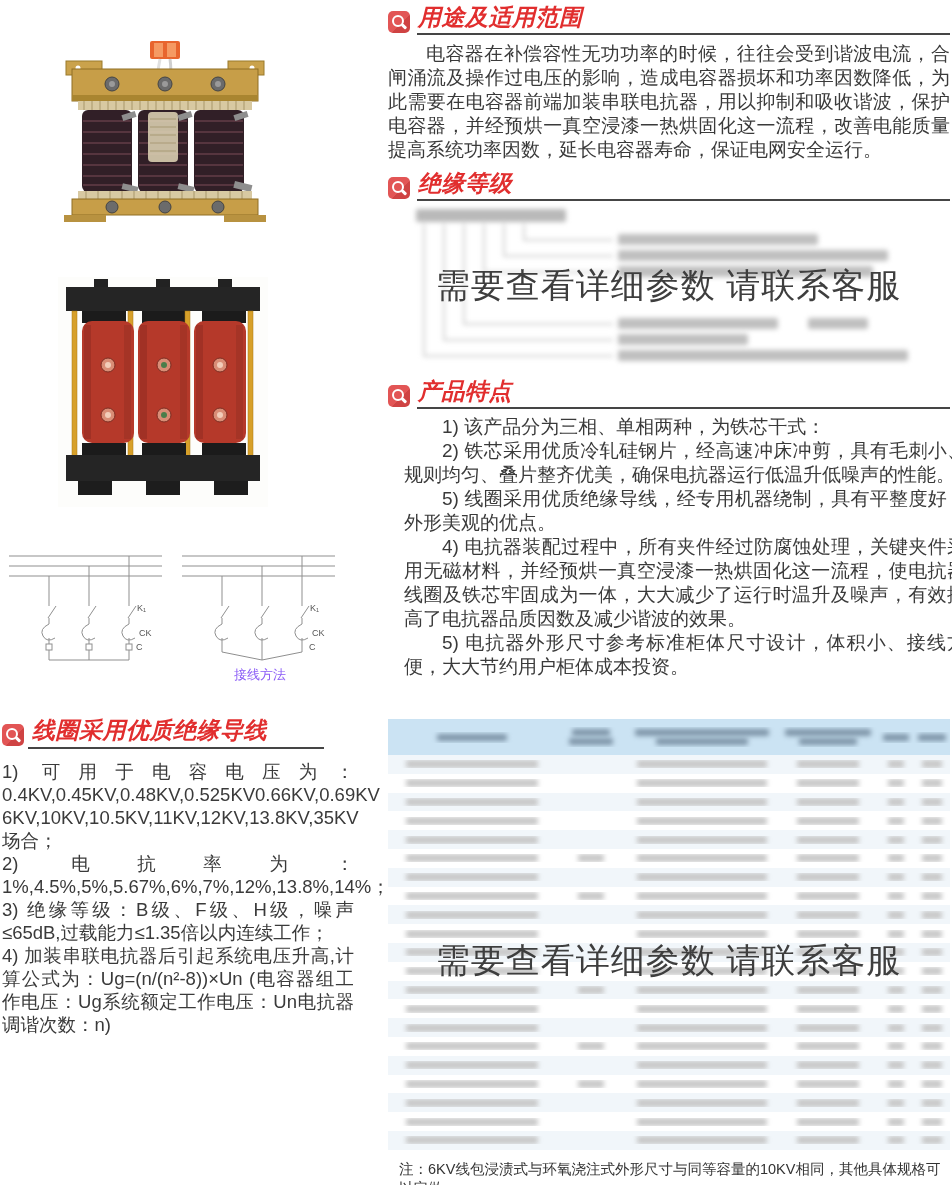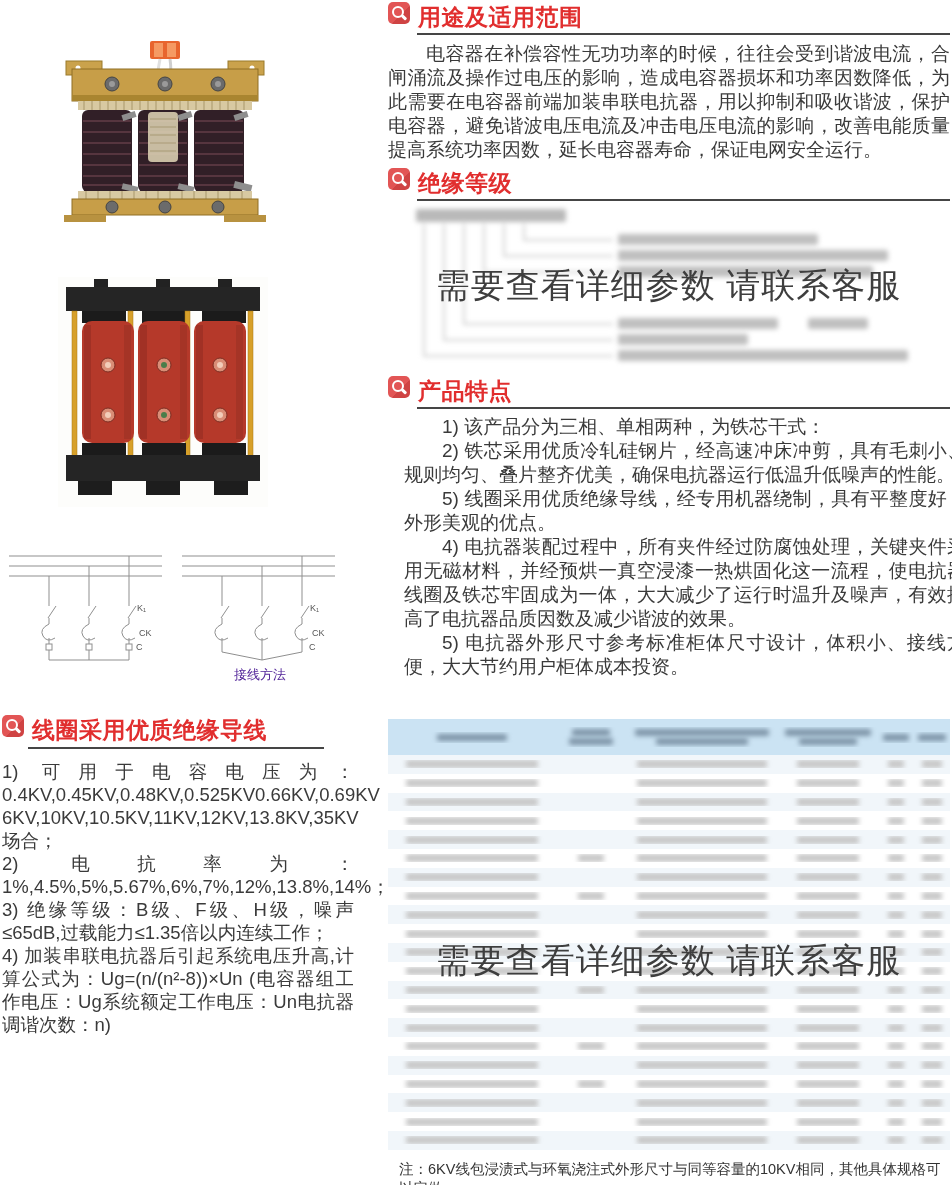--- a/index.html
+++ b/index.html
@@ -1,20 +1,20 @@
 <!DOCTYPE html>
 <html><head>
 <meta charset="utf-8">
 <style>
   html,body{margin:0;padding:0;background:#fff;}
   #page{position:relative;width:952px;height:1185px;background:#fff;overflow:hidden;
         font-family:"Liberation Sans","DejaVu Sans",sans-serif;color:#3a3a3a;}
   .abs{position:absolute;}
   
-  .sec-title-row{display:flex;align-items:flex-start;gap:8px;}
+  .sec-title-row{display:flex;align-items:flex-end;gap:8px;font-style:italic;}
   .sec-icon{width:22px;height:22px;border-radius:5px;flex:none;position:relative;
             background:linear-gradient(135deg,#e25555 58%,#cf4343 58%);}
   .sec-icon::before{content:"";position:absolute;left:4px;top:4px;width:8px;height:8px;
             border:2px solid #fff;border-radius:50%;}
   .sec-icon::after{content:"";position:absolute;left:13px;top:14px;width:6px;height:3px;
             background:#fff;transform:rotate(45deg);border-radius:1px;}
   .sec-title{font-size:23px;font-weight:bold;color:#e12e2e;white-space:nowrap;letter-spacing:.5px;}
   .divider{border-top:2px solid #454545;height:0;}
   
   .para{font-size:19px;line-height:24px;text-align:justify;color:#3a3a3a;margin:0;}
@@ -29,21 +29,21 @@
            color:#3e3e3e;letter-spacing:1px;z-index:6;white-space:nowrap;}
   
   .ptable{position:absolute;left:3px;top:719px;width:562px;}
   .thead{display:grid;grid-template-columns:168px 70px 152px 100px 36px 36px;background:#cbe3f3;
          height:36px;align-items:center;}
   .trow{display:grid;grid-template-columns:168px 70px 152px 100px 36px 36px;height:18.8px;
         align-items:center;}
   .trow:nth-child(odd){background:#f1f6fa;}
   .tcell{overflow:hidden;}
   .note{font-size:14.5px;color:#333;}
-  .wire-caption{font-size:13px;color:#4c1d95;text-align:center;}
+  .wire-caption{font-size:13px;color:#8b5cf6;text-align:center;}
   svg text{font-family:"Liberation Sans","DejaVu Sans",sans-serif;}
 </style>
 </head>
 <body>
 
 <div id="page">
 
   <div class="abs" style="left:0;top:0;width:385px;height:1185px;">
 
     <svg class="abs" style="left:62px;top:33px;" width="206" height="190" viewBox="0 0 206 190">
@@ -206,21 +206,21 @@
     </div>
   </div>
 
   <div class="abs" style="left:385px;top:0;width:567px;height:1185px;">
 
     <div class="abs sec-title-row" style="left:3px;top:2px;">
       <span class="sec-icon"></span>
       <span class="sec-title">用途及适用范围</span>
     </div>
     <div class="abs divider" style="left:32px;top:33px;right:2px;"></div>
-    <p class="abs para indent" style="left:3px;top:42px;width:562px;">电容器在补偿容性无功功率的时候，往往会受到谐波电流，合闸涌流及操作过电压的影响，造成电容器损坏和功率因数降低，为此需要在电容器前端加装串联电抗器，用以抑制和吸收谐波，保护电容器，避免谐波电压电流及冲击电压电流的影响，改善电能质量提高系统功率因数，延长电容器寿命，保证电网安全运行。</p>
+    <p class="abs para indent" style="left:3px;top:42px;width:562px;">电容器在补偿容性无功功率的时候，往往会受到谐波电流，合闸涌流及操作过电压的影响，造成电容器损坏和功率因数降低，为此需要在电容器前端加装串联电抗器，用以抑制和吸收谐波，保护电容器，并经预烘一真空浸漆一热烘固化这一流程，改善电能质量提高系统功率因数，延长电容器寿命，保证电网安全运行。</p>
 
     <div class="abs sec-title-row" style="left:3px;top:168px;">
       <span class="sec-icon"></span>
       <span class="sec-title">绝缘等级</span>
     </div>
     <div class="abs divider" style="left:32px;top:199px;right:2px;"></div>
     <svg class="abs blurred" style="left:3px;top:206px;" width="558" height="162" viewBox="0 0 558 162">
       <rect x="28" y="3" width="150" height="13" rx="2" fill="#b9b9b9"></rect>
       <g stroke="#c2c2c2" stroke-width="1.5" fill="none">
         <path d="M36,18 V150 H225 M56,18 V134 H225 M76,18 V118 H225 M96,18 V66 H225 M116,18 V50 H225 M136,18 V34 H225"></path>

